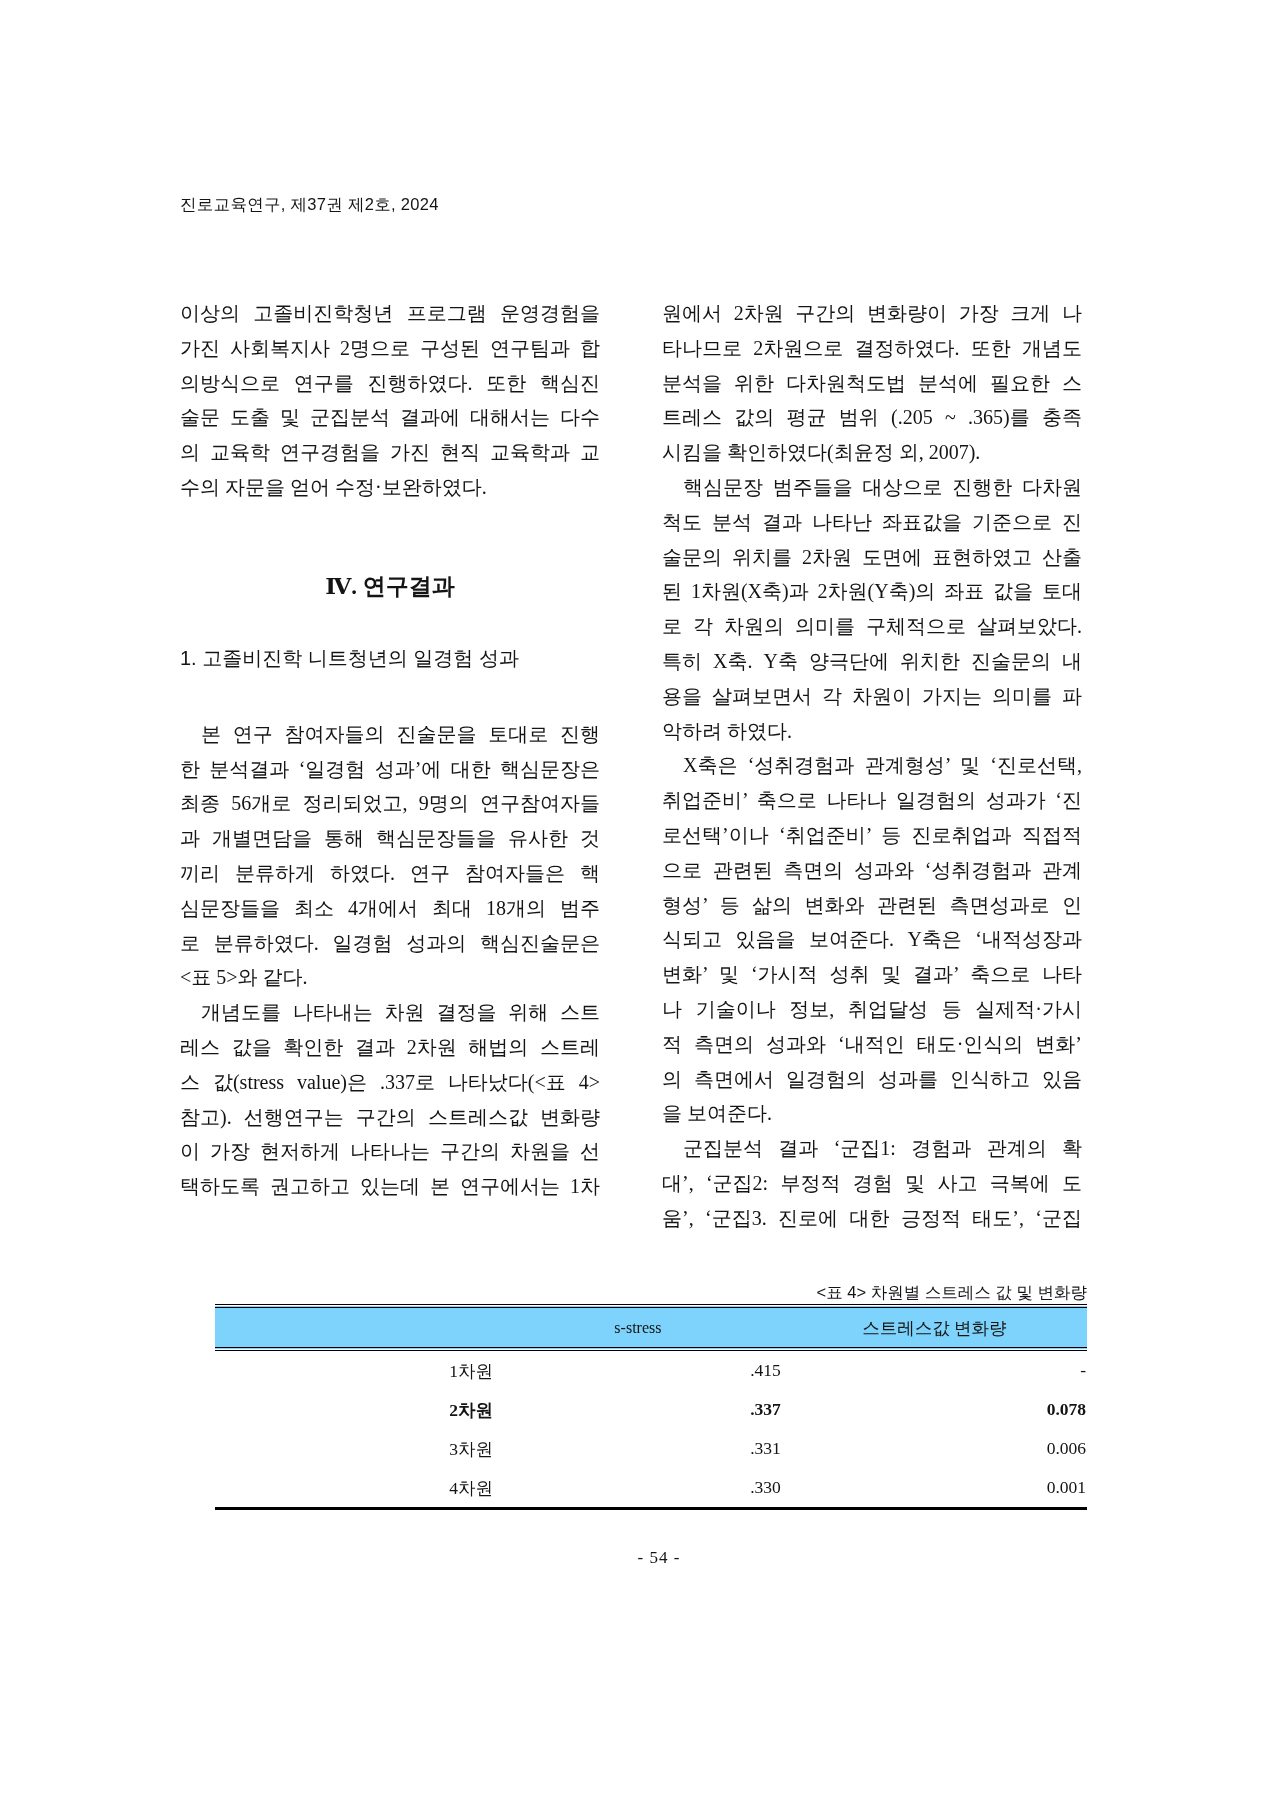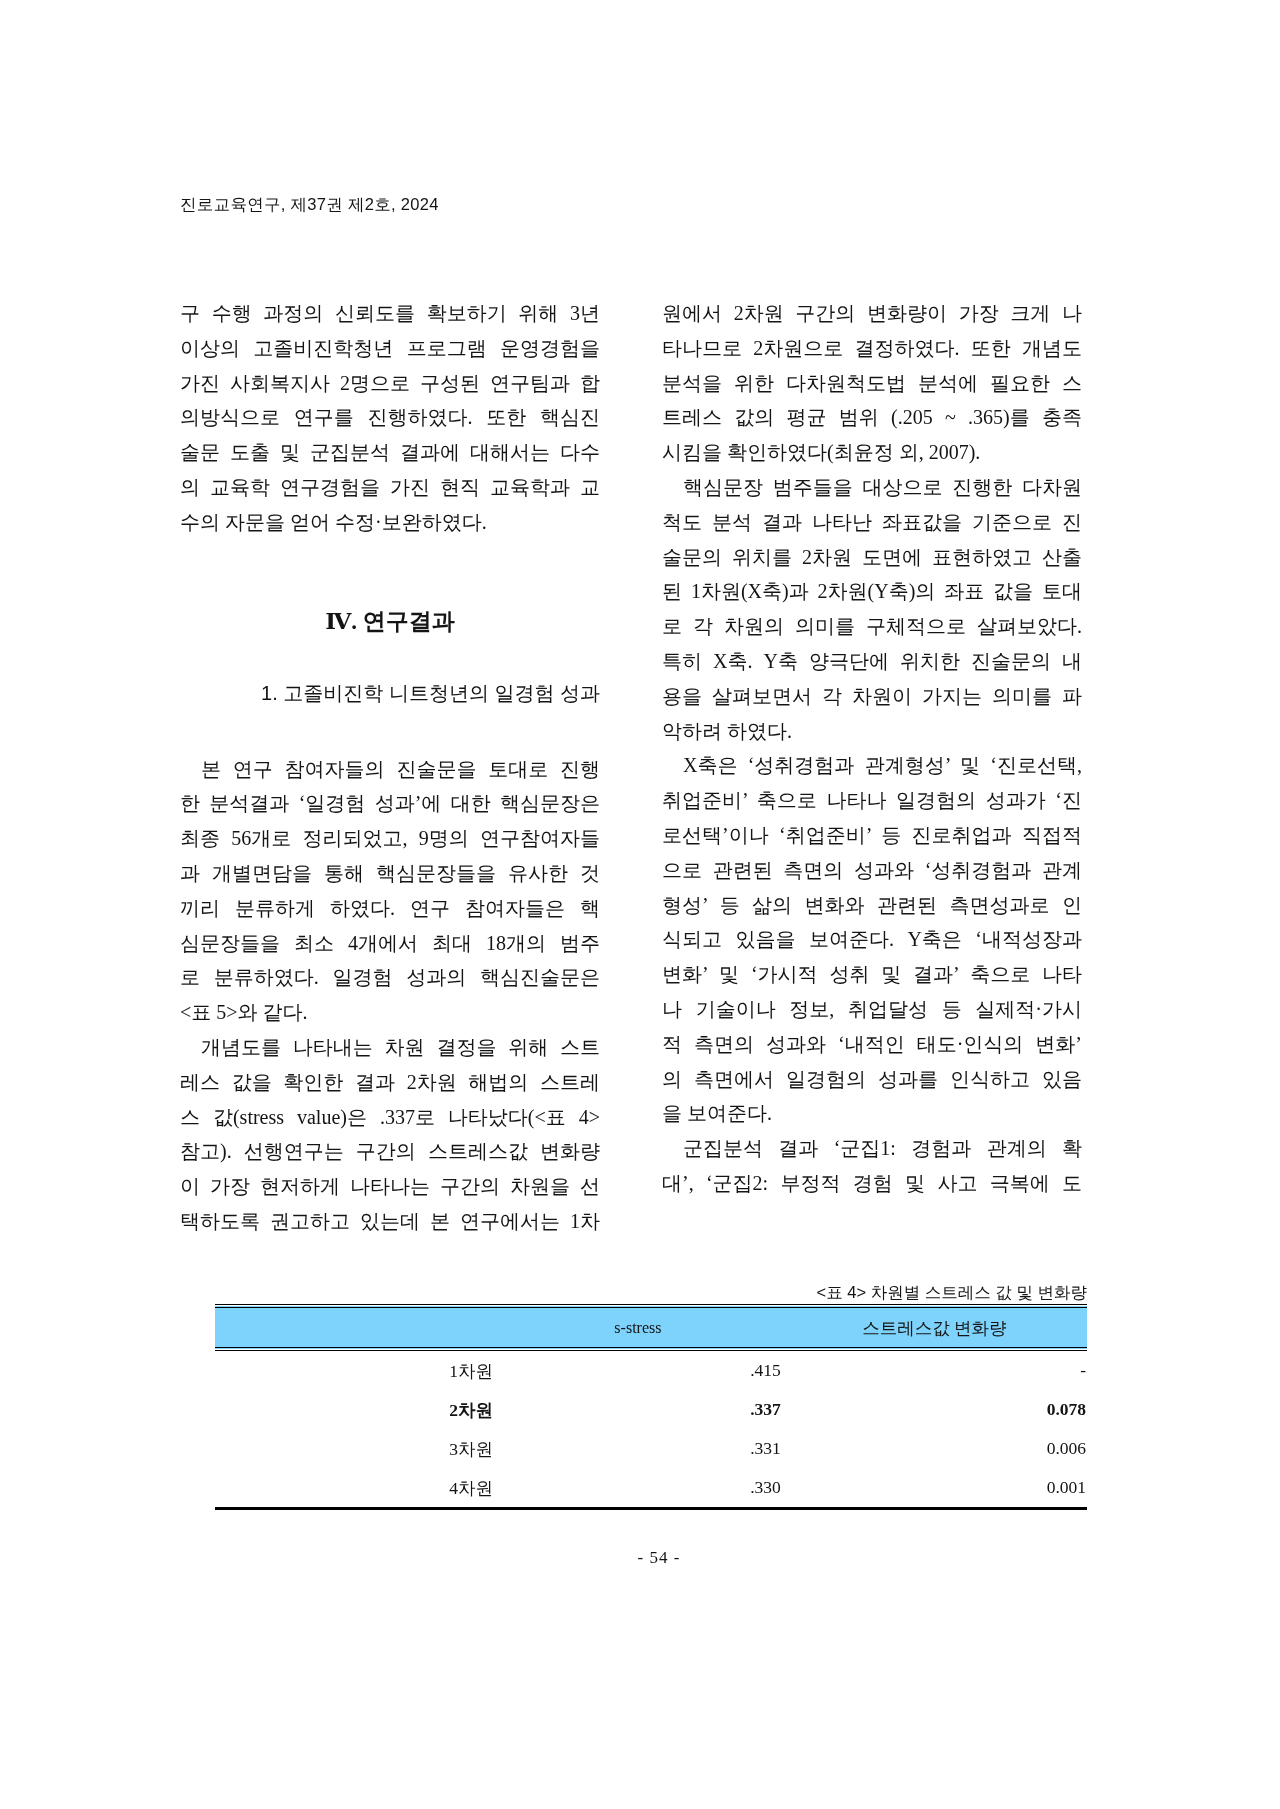--- a/index.html
+++ b/index.html
@@ -33,21 +33,20 @@
   .line.indent{text-indent:21px;}
 
   .h1{
     font-size:23px;font-weight:bold;text-align:center;
     line-height:36px;margin:64px 0 0 0;
   }
   .h2{
     font-family:"Liberation Sans","DejaVu Sans",sans-serif;
     font-size:20px;line-height:34px;margin:36px 0 42px 0;
     word-break:keep-all;
-    text-align:right;
   }
   .para{margin:0;}
 
   .tblwrap{position:absolute;left:215px;top:1282px;width:872px;}
   .caption{
     font-family:"Liberation Sans","DejaVu Sans",sans-serif;
     font-size:16.5px;text-align:right;margin-bottom:0;
     word-break:keep-all;
   }
   table.stress{
@@ -77,21 +76,20 @@
 </head>
 <body>
 
 <div class="page">
 
   <div class="running-head">진로교육연구, 제37권 제2호, 2024</div>
 
   <div class="columns">
     <div class="col" id="col-left">
         <div class="para">
-          <div class="line">구 수행 과정의 신뢰도를 확보하기 위해 3년</div>
           <div class="line">이상의 고졸비진학청년 프로그램 운영경험을</div>
           <div class="line">가진 사회복지사 2명으로 구성된 연구팀과 합</div>
           <div class="line">의방식으로 연구를 진행하였다. 또한 핵심진</div>
           <div class="line">술문 도출 및 군집분석 결과에 대해서는 다수</div>
           <div class="line">의 교육학 연구경험을 가진 현직 교육학과 교</div>
           <div class="line end">수의 자문을 얻어 수정·보완하였다.</div>
         </div>
         <div class="h1">Ⅳ. 연구결과</div>
         <div class="h2">1. 고졸비진학 니트청년의 일경험 성과</div>
         <div class="para">
@@ -140,20 +138,21 @@
           <div class="line">식되고 있음을 보여준다. Y축은 ‘내적성장과</div>
           <div class="line">변화’ 및 ‘가시적 성취 및 결과’ 축으로 나타</div>
           <div class="line">나 기술이나 정보, 취업달성 등 실제적·가시</div>
           <div class="line">적 측면의 성과와 ‘내적인 태도·인식의 변화’</div>
           <div class="line">의 측면에서 일경험의 성과를 인식하고 있음</div>
           <div class="line end">을 보여준다.</div>
         </div>
         <div class="para">
           <div class="line indent">군집분석 결과 ‘군집1: 경험과 관계의 확</div>
           <div class="line">대’, ‘군집2: 부정적 경험 및 사고 극복에 도</div>
+          <div class="line">움’, ‘군집3. 진로에 대한 긍정적 태도’, ‘군집</div>
         </div>
       </div>
   </div>
 
   <div class="tblwrap">
     <div class="caption">&lt;표 4&gt; 차원별 스트레스 값 및 변화량</div>
     <table class="stress">
       <colgroup>
         <col style="width:32%">
         <col style="width:33%">

